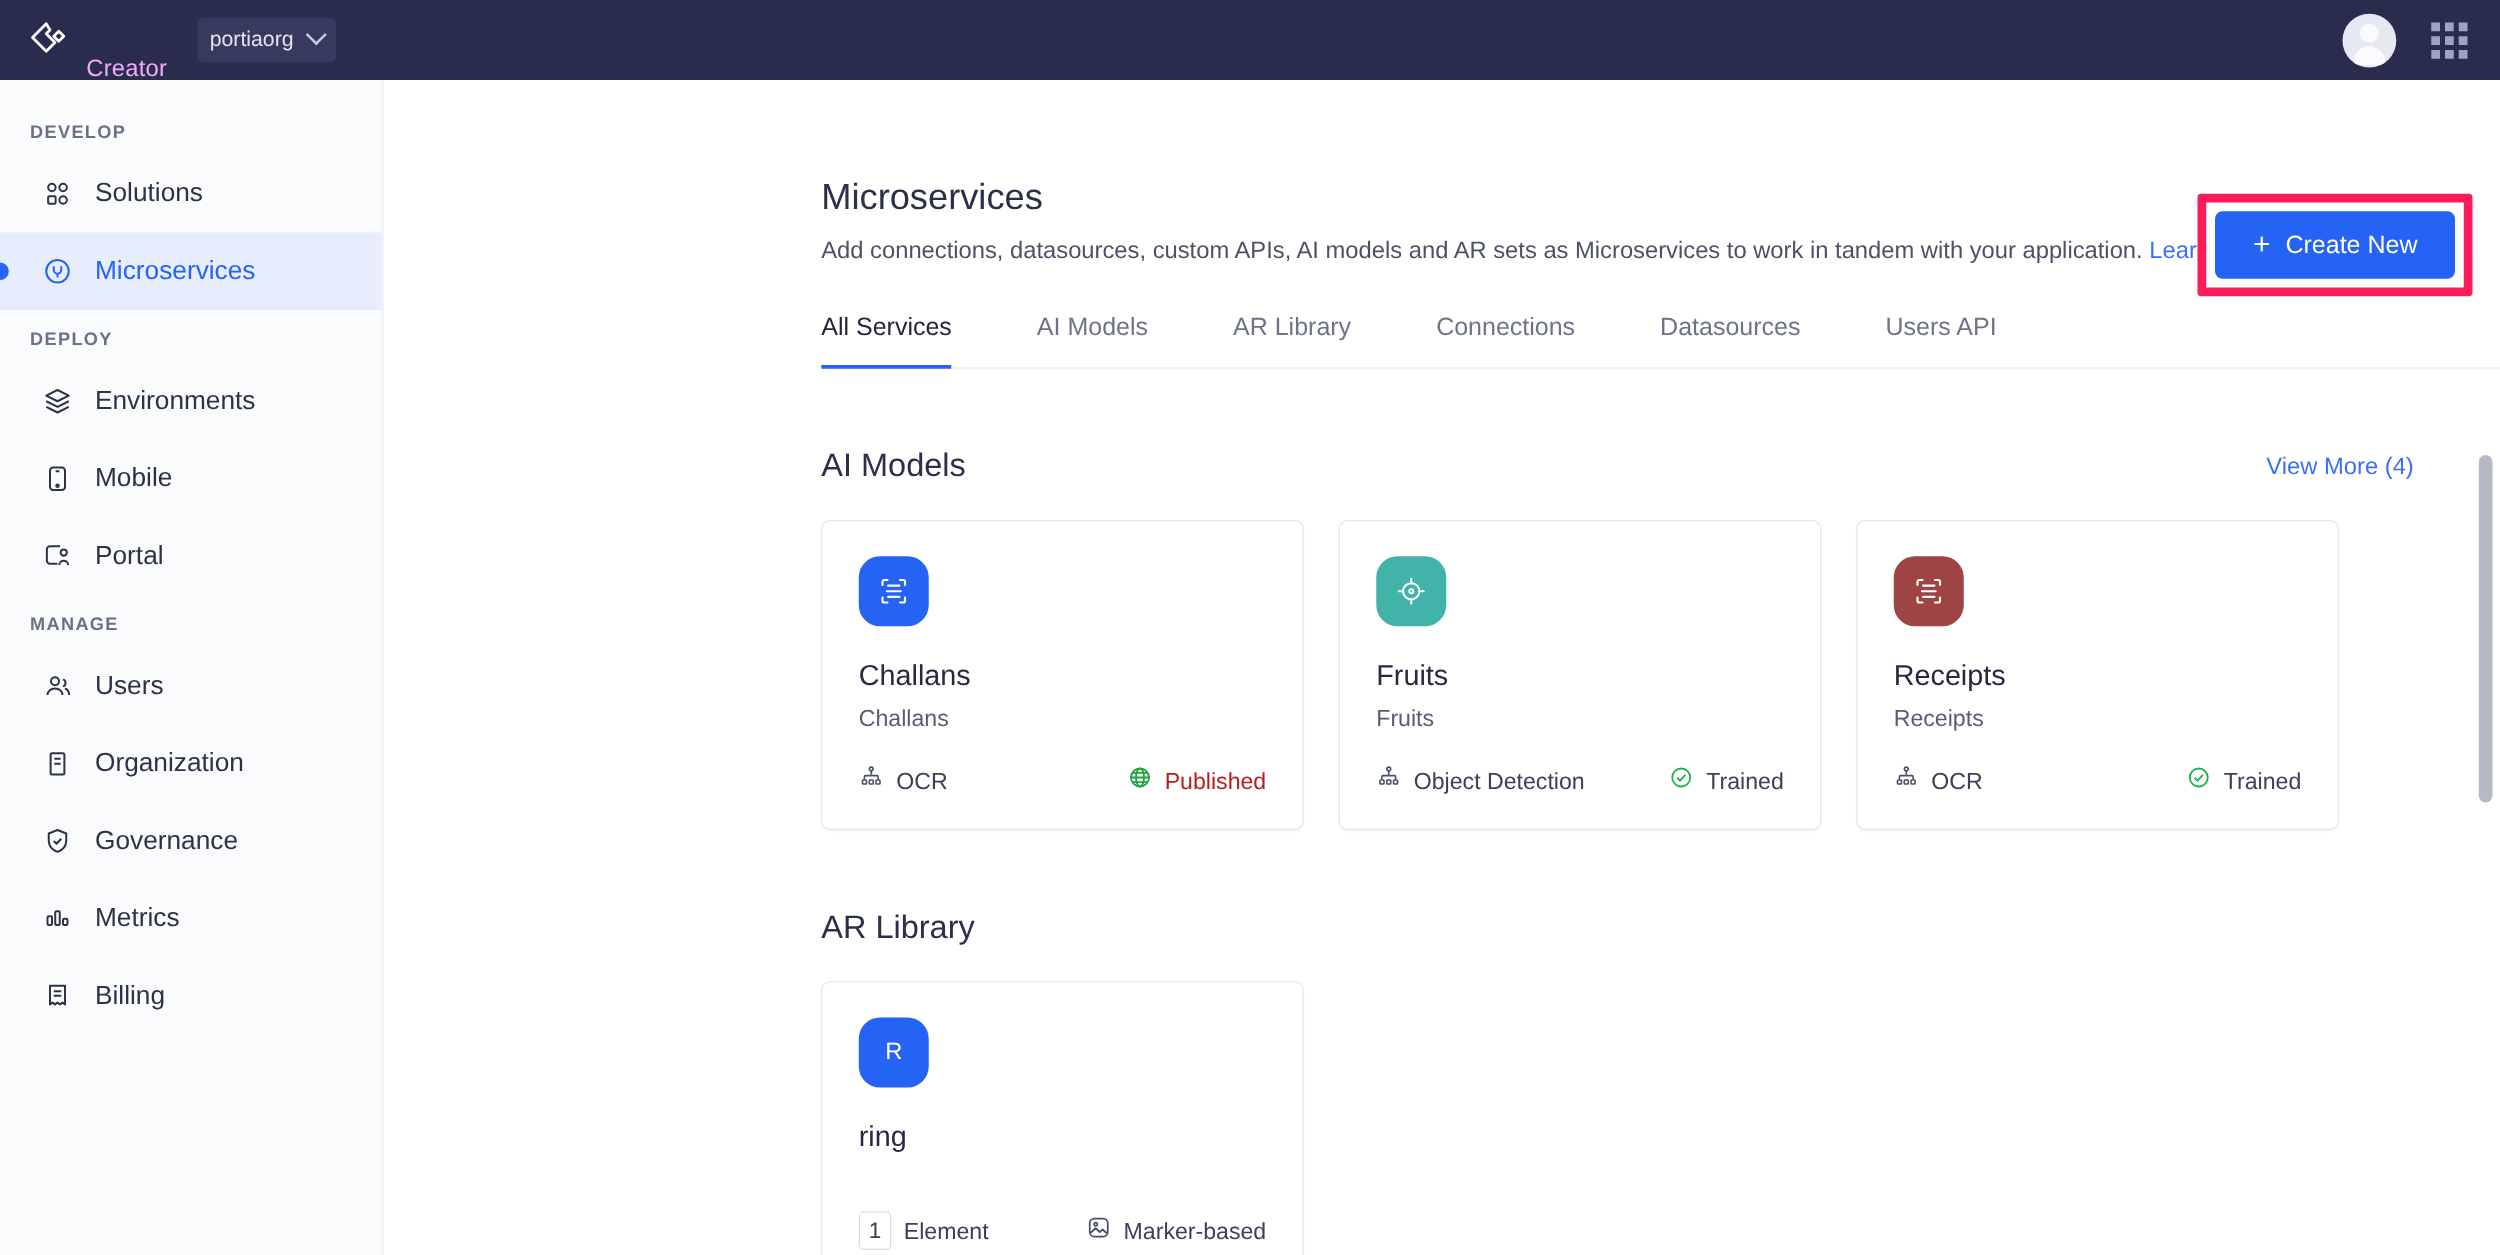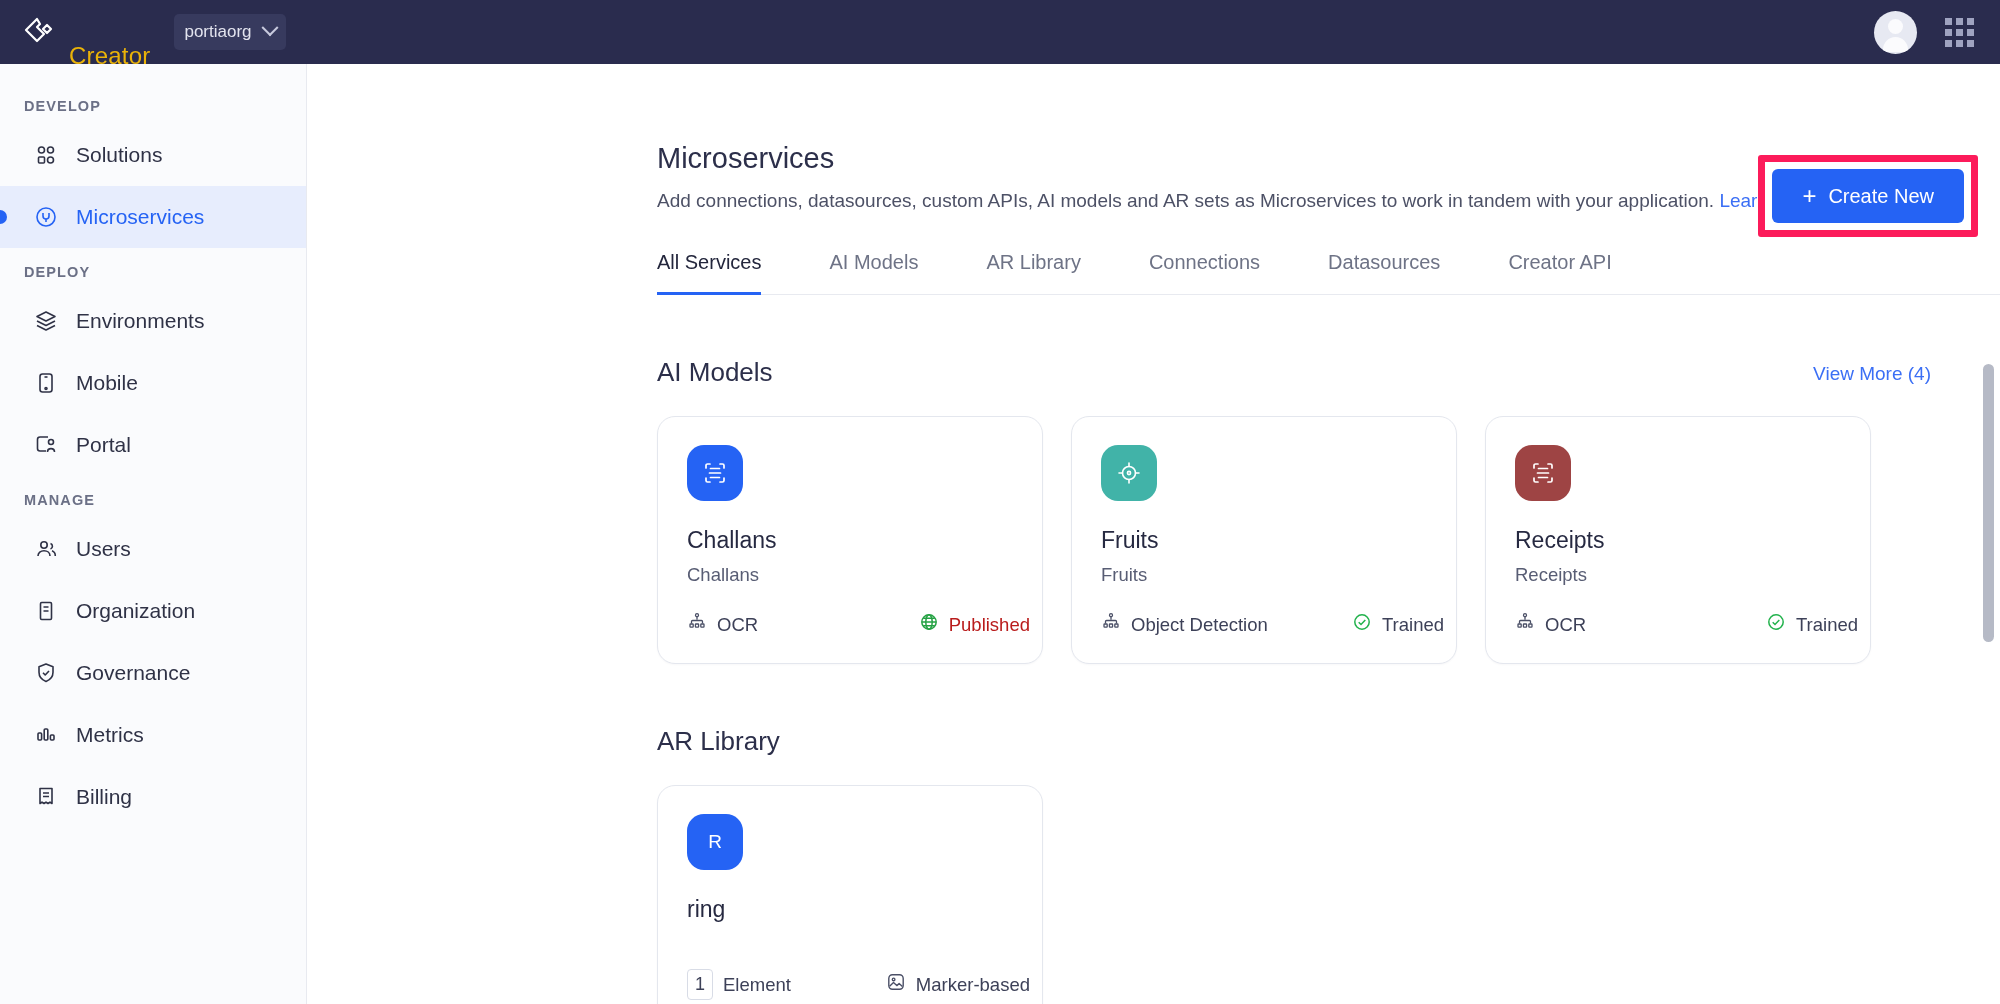--- a/index.html
+++ b/index.html
@@ -14,21 +14,21 @@
   
   .topbar {
     height: 64px; flex: 0 0 64px;
     background: #2a2c4e;
     display: flex; align-items: center;
     padding: 0 26px 0 22px;
     position: relative; z-index: 30;
   }
   .brand { display: flex; align-items: center; gap: 13px; }
   .brand-logo { width: 34px; height: 34px; display: block; }
-  .brand-name { color: #eab308; font-size: 24px; letter-spacing: .2px; margin-top: 48px; }
+  .brand-name { color: #f0abfc; font-size: 19px; letter-spacing: .2px; margin-top: 48px; }
   .org-chip {
     margin-left: 24px; height: 36px;
     background: #373a5e; border-radius: 5px;
     display: flex; align-items: center; gap: 12px;
     padding: 0 10px;
     color: #e3e4ef; font-size: 17px;
   }
   .chev { width: 12px; height: 12px; border-right: 2px solid #c8cade; border-bottom: 2px solid #c8cade;
           transform: rotate(45deg) translate(-3px,-3px); }
   .topbar-right { margin-left: auto; display: flex; align-items: center; gap: 28px; }
@@ -108,22 +108,22 @@
   .section { margin-top: 62px; position: relative; }
   .section-head { display: flex; align-items: baseline; }
   .section-title { font-size: 26px; color: #2c2f4a; }
   .view-more {
     position: absolute; right: 69px; top: 6px;
     color: #3b6ff5; font-size: 19px; text-decoration: none; cursor: pointer;
   }
 
   .cards { display: flex; gap: 28px; margin-top: 28px; }
   .card {
-    width: 386px; border: 1px solid #e4e7ee; border-radius: 18px;
-    background: #fff; padding: 28px 12px 26px 29px;
+    width: 386px; border: 1px solid #e4e7ee; border-radius: 7px;
+    background: #fff; padding: 28px 29px 26px 29px;
     box-shadow: 0 1px 2px rgba(30,40,70,.03);
   }
   .card-icon {
     width: 56px; height: 56px; border-radius: 17px;
     display: flex; align-items: center; justify-content: center;
     color: #fff; font-size: 19px;
   }
   .card-title { margin-top: 26px; font-size: 23px; color: #262941; }
   .card-sub { margin-top: 10px; font-size: 18.5px; color: #585d74; }
   .card-meta {
@@ -319,21 +319,21 @@
           <span>Create New</span>
         </button>
       </div>
 
       <div class="tabs">
         <div class="tab active">All Services</div>
         <div class="tab">AI Models</div>
         <div class="tab">AR Library</div>
         <div class="tab">Connections</div>
         <div class="tab">Datasources</div>
-        <div class="tab">Creator API</div>
+        <div class="tab">Users API</div>
       </div>
 
       <div class="content">
 
         <div class="section">
           <div class="section-head">
             <div class="section-title">AI Models</div>
           </div>
           <a class="view-more" href="#">View More (4)</a>
 

